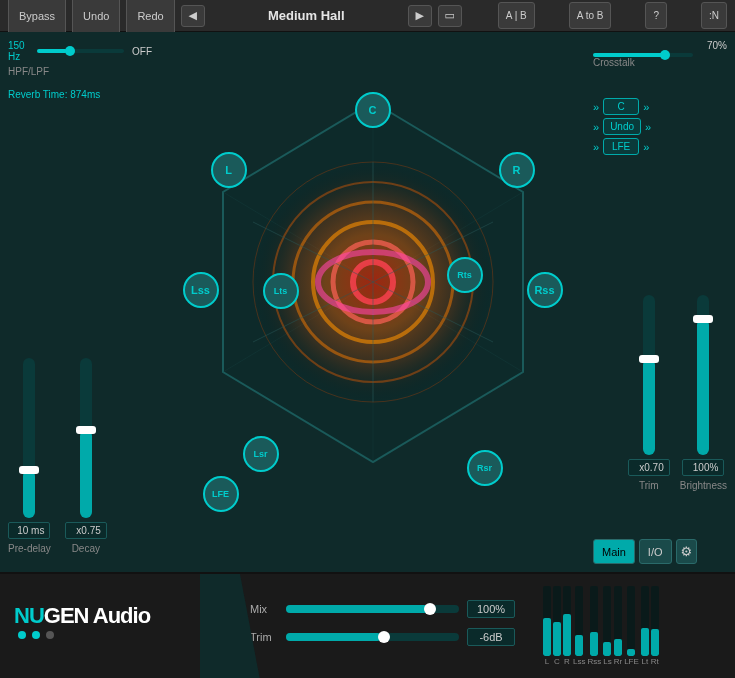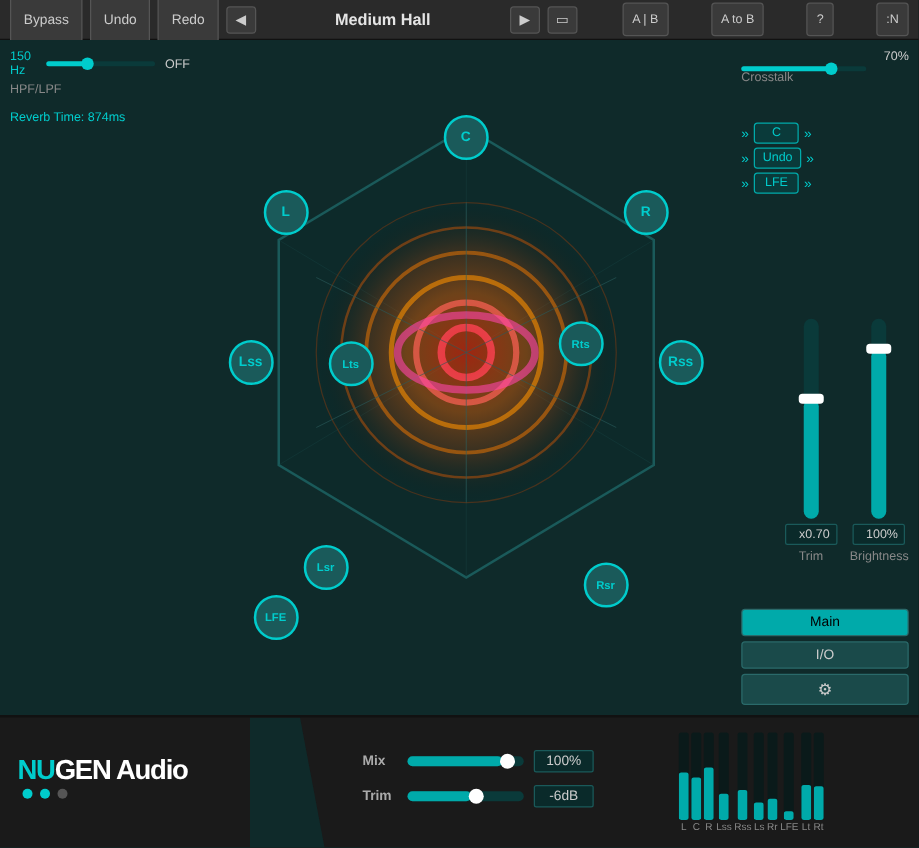--- a/index.html
+++ b/index.html
@@ -299,23 +299,23 @@
       gap: 10px;
       justify-content: flex-end;
       flex: 1;
       align-items: flex-end;
       padding-bottom: 10px;
     }
 
     
     .nav-buttons {
       display: flex;
-      flex-direction: column;
+      flex-direction: row;
       gap: 4px;
-      margin-top: 4px;
+      margin-top: 16px;
     }
     .nav-btn {
       background: #1a4a4a;
       border: 1px solid #2a6a6a;
       color: #ccc;
       font-size: 11px;
       padding: 4px 8px;
       border-radius: 3px;
       cursor: pointer;
       text-align: center;
@@ -336,21 +336,20 @@
     }
 
     
     .bottom-panel {
       height: 100px;
       background: #1a1a1a;
       display: flex;
       align-items: stretch;
       border-top: 2px solid #111;
       position: relative;
-      gap: 40px;
     }
     .bottom-left {
       width: 230px;
       display: flex;
       flex-direction: column;
       justify-content: center;
       padding: 10px 14px;
     }
     .brand-logo {
       font-size: 22px;
@@ -399,21 +398,20 @@
     }
     .mix-row, .trim-row {
       display: flex;
       align-items: center;
       gap: 8px;
     }
     .mix-label, .trim-label {
       color: #aaa;
       font-size: 11px;
       width: 28px;
-      font-weight: bold;
     }
     .mix-track, .trim-track {
       flex: 1;
       height: 8px;
       background: #0a3a3a;
       border-radius: 4px;
       position: relative;
     }
     .mix-fill { height: 8px; background: #00aaaa; border-radius: 4px; }
     .trim-fill { height: 8px; background: #00aaaa; border-radius: 4px; }
@@ -522,20 +520,40 @@
           </div>
           <div class="filter-thumb" style="left:32%"></div>
         </div>
         <span class="filter-off">OFF</span>
       </div>
       <div class="hpf-lpf-label">HPF/LPF</div>
     </div>
 
     <div class="reverb-time">Reverb Time: 874ms</div>
 
+    <div class="faders-row">
+
+      <div class="fader-col">
+        <div class="fader-track">
+          <div class="fader-fill" style="height:30%"></div>
+          <div class="fader-thumb" style="bottom:30%; transform:translateY(50%)"></div>
+        </div>
+        <div class="fader-value-box">10 ms</div>
+        <span class="fader-name">Pre-delay</span>
+      </div>
+
+      <div class="fader-col">
+        <div class="fader-track">
+          <div class="fader-fill" style="height:55%"></div>
+          <div class="fader-thumb" style="bottom:55%; transform:translateY(50%)"></div>
+        </div>
+        <div class="fader-value-box">x0.75</div>
+        <span class="fader-name">Decay</span>
+      </div>
+    </div>
   </div>
 
   <div class="center-panel">
     <div class="hex-container">
 
       <svg class="hex-svg" viewBox="0 0 380 440" xmlns="http://www.w3.org/2000/svg">
 
         <polygon points="190,20 340,110 340,290 190,380 40,290 40,110" fill="#0d2a2a" stroke="#1a5a5a" stroke-width="2"></polygon>
 
         <line x1="190" y1="20" x2="190" y2="380" stroke="#1a4a4a" stroke-width="0.5" opacity="0.5"></line>

